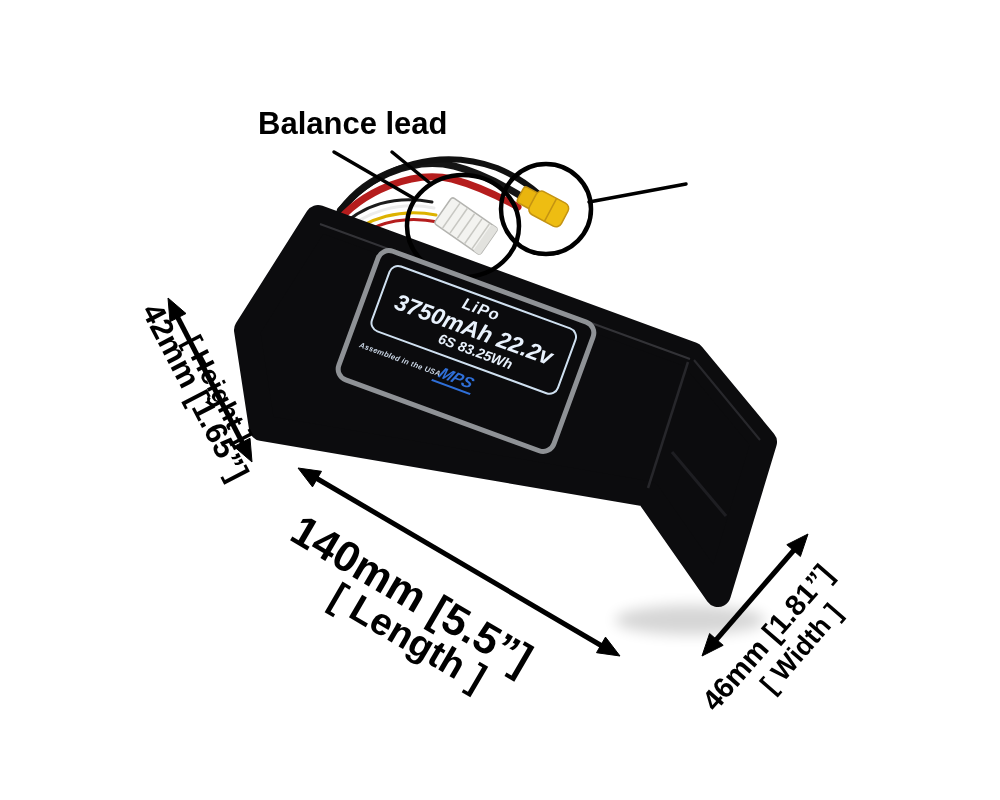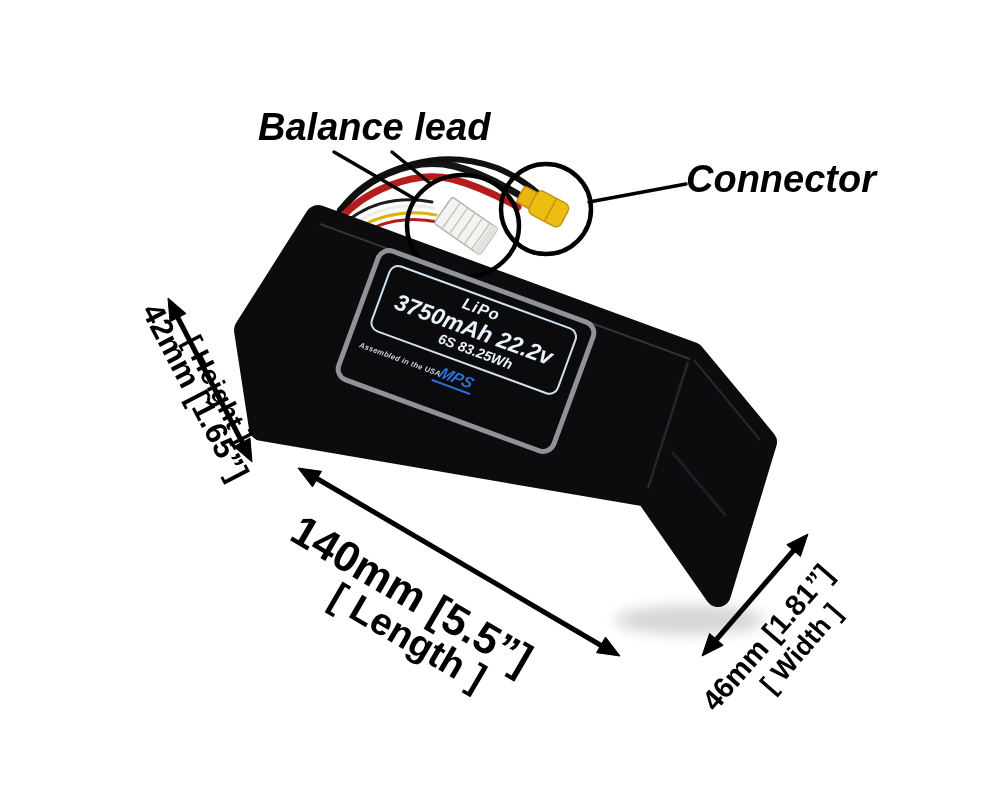--- a/index.html
+++ b/index.html
@@ -2,21 +2,21 @@
 <html><head>
 <meta charset="utf-8">
 <style>
   * { margin:0; padding:0; box-sizing:border-box; }
   html,body { width:1000px; height:800px; background:#fff;
               font-family:"Liberation Sans", sans-serif; }
   .stage { position:relative; width:1000px; height:800px; background:#fff; overflow:hidden; }
   .svg-layer { position:absolute; left:0; top:0; }
 
   
-  .ann { position:absolute; font-weight:bold; font-size:38px; color:#000; white-space:nowrap;font-style:italic; }
+  .ann { position:absolute; font-weight:bold; font-size:31px; color:#000; white-space:nowrap; }
   .ann.balance   { left:258px; top:106px; }
   .ann.connector { left:686px; top:158px; }
 
   
   .dim { position:absolute; font-weight:bold; color:#000; white-space:nowrap; transform-origin:0 50%; }
   .dim.h-val { left:150px; top:288px; font-size:31px; transform:rotate(62.6deg); }
   .dim.h-lab { left:190px; top:322px; font-size:27px; transform:rotate(62.6deg); }
   .dim.l-val { left:295px; top:502px; font-size:43px; transform:rotate(30.3deg); }
   .dim.l-lab { left:333px; top:572px; font-size:38px; transform:rotate(30.3deg); }
   .dim.w-val { left:708px; top:690px; font-size:29px; transform:rotate(-49deg); }
@@ -121,21 +121,20 @@
       <div class="spec-main">3750mAh 22.2v</div>
       <div class="spec-cells">6S 83.25Wh</div>
     </div>
     <div class="label-footer">
       <span class="assembled">Assembled in the USA</span>
       <span class="brand">MPS</span>
     </div>
   </div>
 
   <div class="ann balance">Balance lead</div>
-  <div class="ann connector">Connector</div>
 
   <div class="dim h-val">42mm [1.65”]</div>
   <div class="dim h-lab">[ Height ]</div>
   <div class="dim l-val">140mm [5.5”]</div>
   <div class="dim l-lab">[ Length ]</div>
   <div class="dim w-val">46mm [1.81”]</div>
   <div class="dim w-lab">[ Width ]</div>
 
 </div>
 

